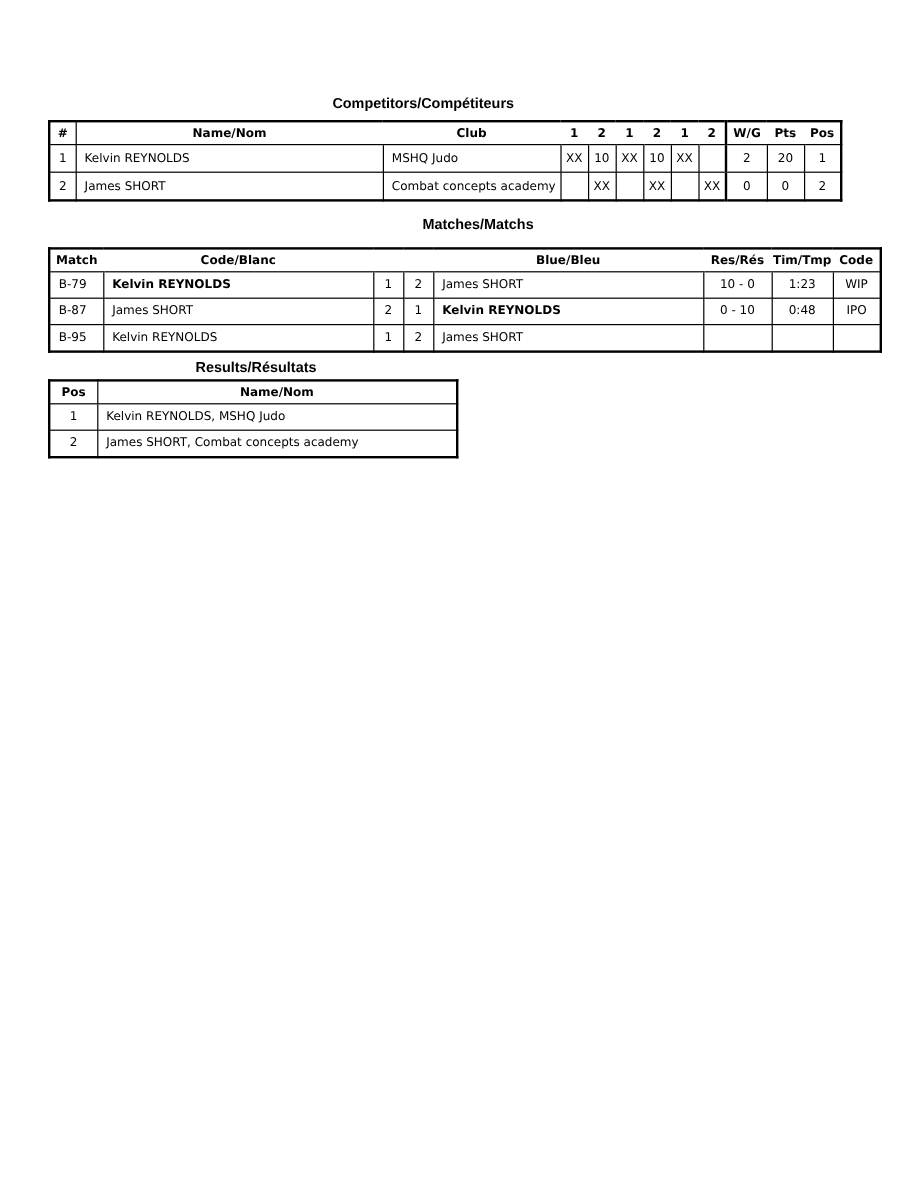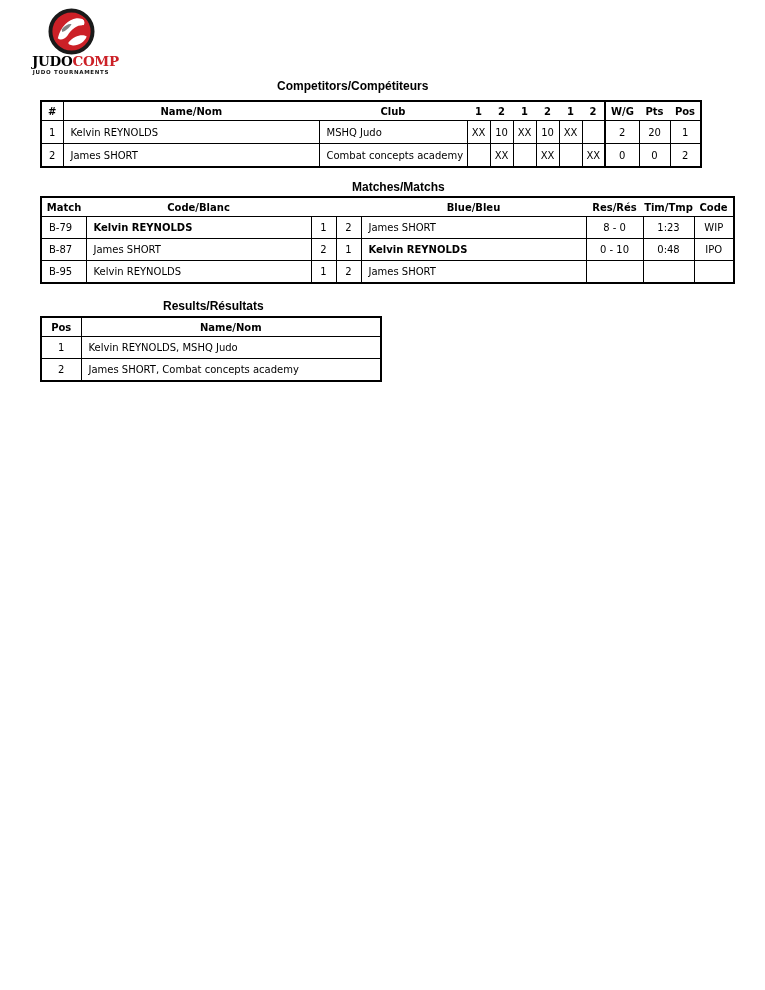--- a/index.html
+++ b/index.html
@@ -28,43 +28,32 @@
   .tbl tr.hdr th { border:none; border-bottom:1px solid #000; font-weight:bold; font-size:10px; padding:0; vertical-align:middle; overflow:hidden; white-space:nowrap; }
   .tbl tr.hdr th.bR { border-right:1px solid #000; }
   .thickL { border-left:2px solid #000 !important;margin-left:36px; }
   .tc { text-align:center; }
   .tl { text-align:left; padding-left:7px;margin-top:12px; }
   .winner { font-weight:bold; }
 
   #t-comp  { left:40px; top:100px; width:660px; }
   #t-comp  td { height:20px; }
   #t-comp  tr.hdr th { height:18px; }
-  #t-match { left:40px; top:196px; width:693px; }
+  #t-match { left:40px; top:206px; width:693px; }
   #t-match td { height:19px; }
   #t-match tr.hdr th { height:18px; }
   #t-res   { left:40px; top:316px; width:340px; }
   #t-res   td { height:19px; }
   #t-res   tr.hdr th { height:18px; }
 </style>
 </head>
 <body>
 
 <div class="page">
 
-  <div class="logo">
-    <svg width="47" height="47" viewBox="0 0 48 48">
-      <circle cx="24" cy="24" r="21.5" fill="#cc2027" stroke="#1a1a1a" stroke-width="4"></circle>
-      <path d="M10 31 C13 19 21 11.5 29 10.5 C35.5 9.8 39 13.5 36.5 17.5 C30 17 24 22 20 28 C17 32 12.5 33.5 10 31 Z" fill="#ffffff"></path>
-      <path d="M21 35 C26.5 28.5 35 26 39.5 29 C37.5 34.5 31 38.5 25.5 38.2 C22.5 38 20 37 21 35 Z" fill="#ffffff"></path>
-      <circle cx="33.5" cy="14.5" r="3.2" fill="#ffffff"></circle>
-      <path d="M14 22 C17 18 21 16 24 16.5 C22 20 18 23.5 14.5 24.5 Z" fill="#1a1a1a" opacity="0.55"></path>
-    </svg>
-    <div class="brand"><span class="b1">JUDO</span><span class="b2">COMP</span></div>
-    <div class="tagline">JUDO TOURNAMENTS</div>
-  </div>
 
 
   <div class="sec-heading" id="h-comp">Competitors/Compétiteurs</div>
 
   <table class="tbl" id="t-comp">
     <colgroup>
       <col style="width:22px">
         <col style="width:256px">
         <col style="width:148px">
       <col style="width:23px">
@@ -146,21 +135,21 @@
       <th class="tc">Res/Rés</th>
       <th class="tc">Tim/Tmp</th>
       <th class="tc">Code</th>
     </tr>
     <tr>
       <td class="tl">B-79</td>
       <td class="tl winner">Kelvin REYNOLDS</td>
       <td class="tc">1</td>
       <td class="tc">2</td>
       <td class="tl">James SHORT</td>
-      <td class="tc">8 - 0</td>
+      <td class="tc">10 - 0</td>
       <td class="tc">1:23</td>
       <td class="tc">WIP</td>
     </tr>
     <tr>
       <td class="tl">B-87</td>
       <td class="tl">James SHORT</td>
       <td class="tc">2</td>
       <td class="tc">1</td>
       <td class="tl winner">Kelvin REYNOLDS</td>
       <td class="tc">0 - 10</td>

